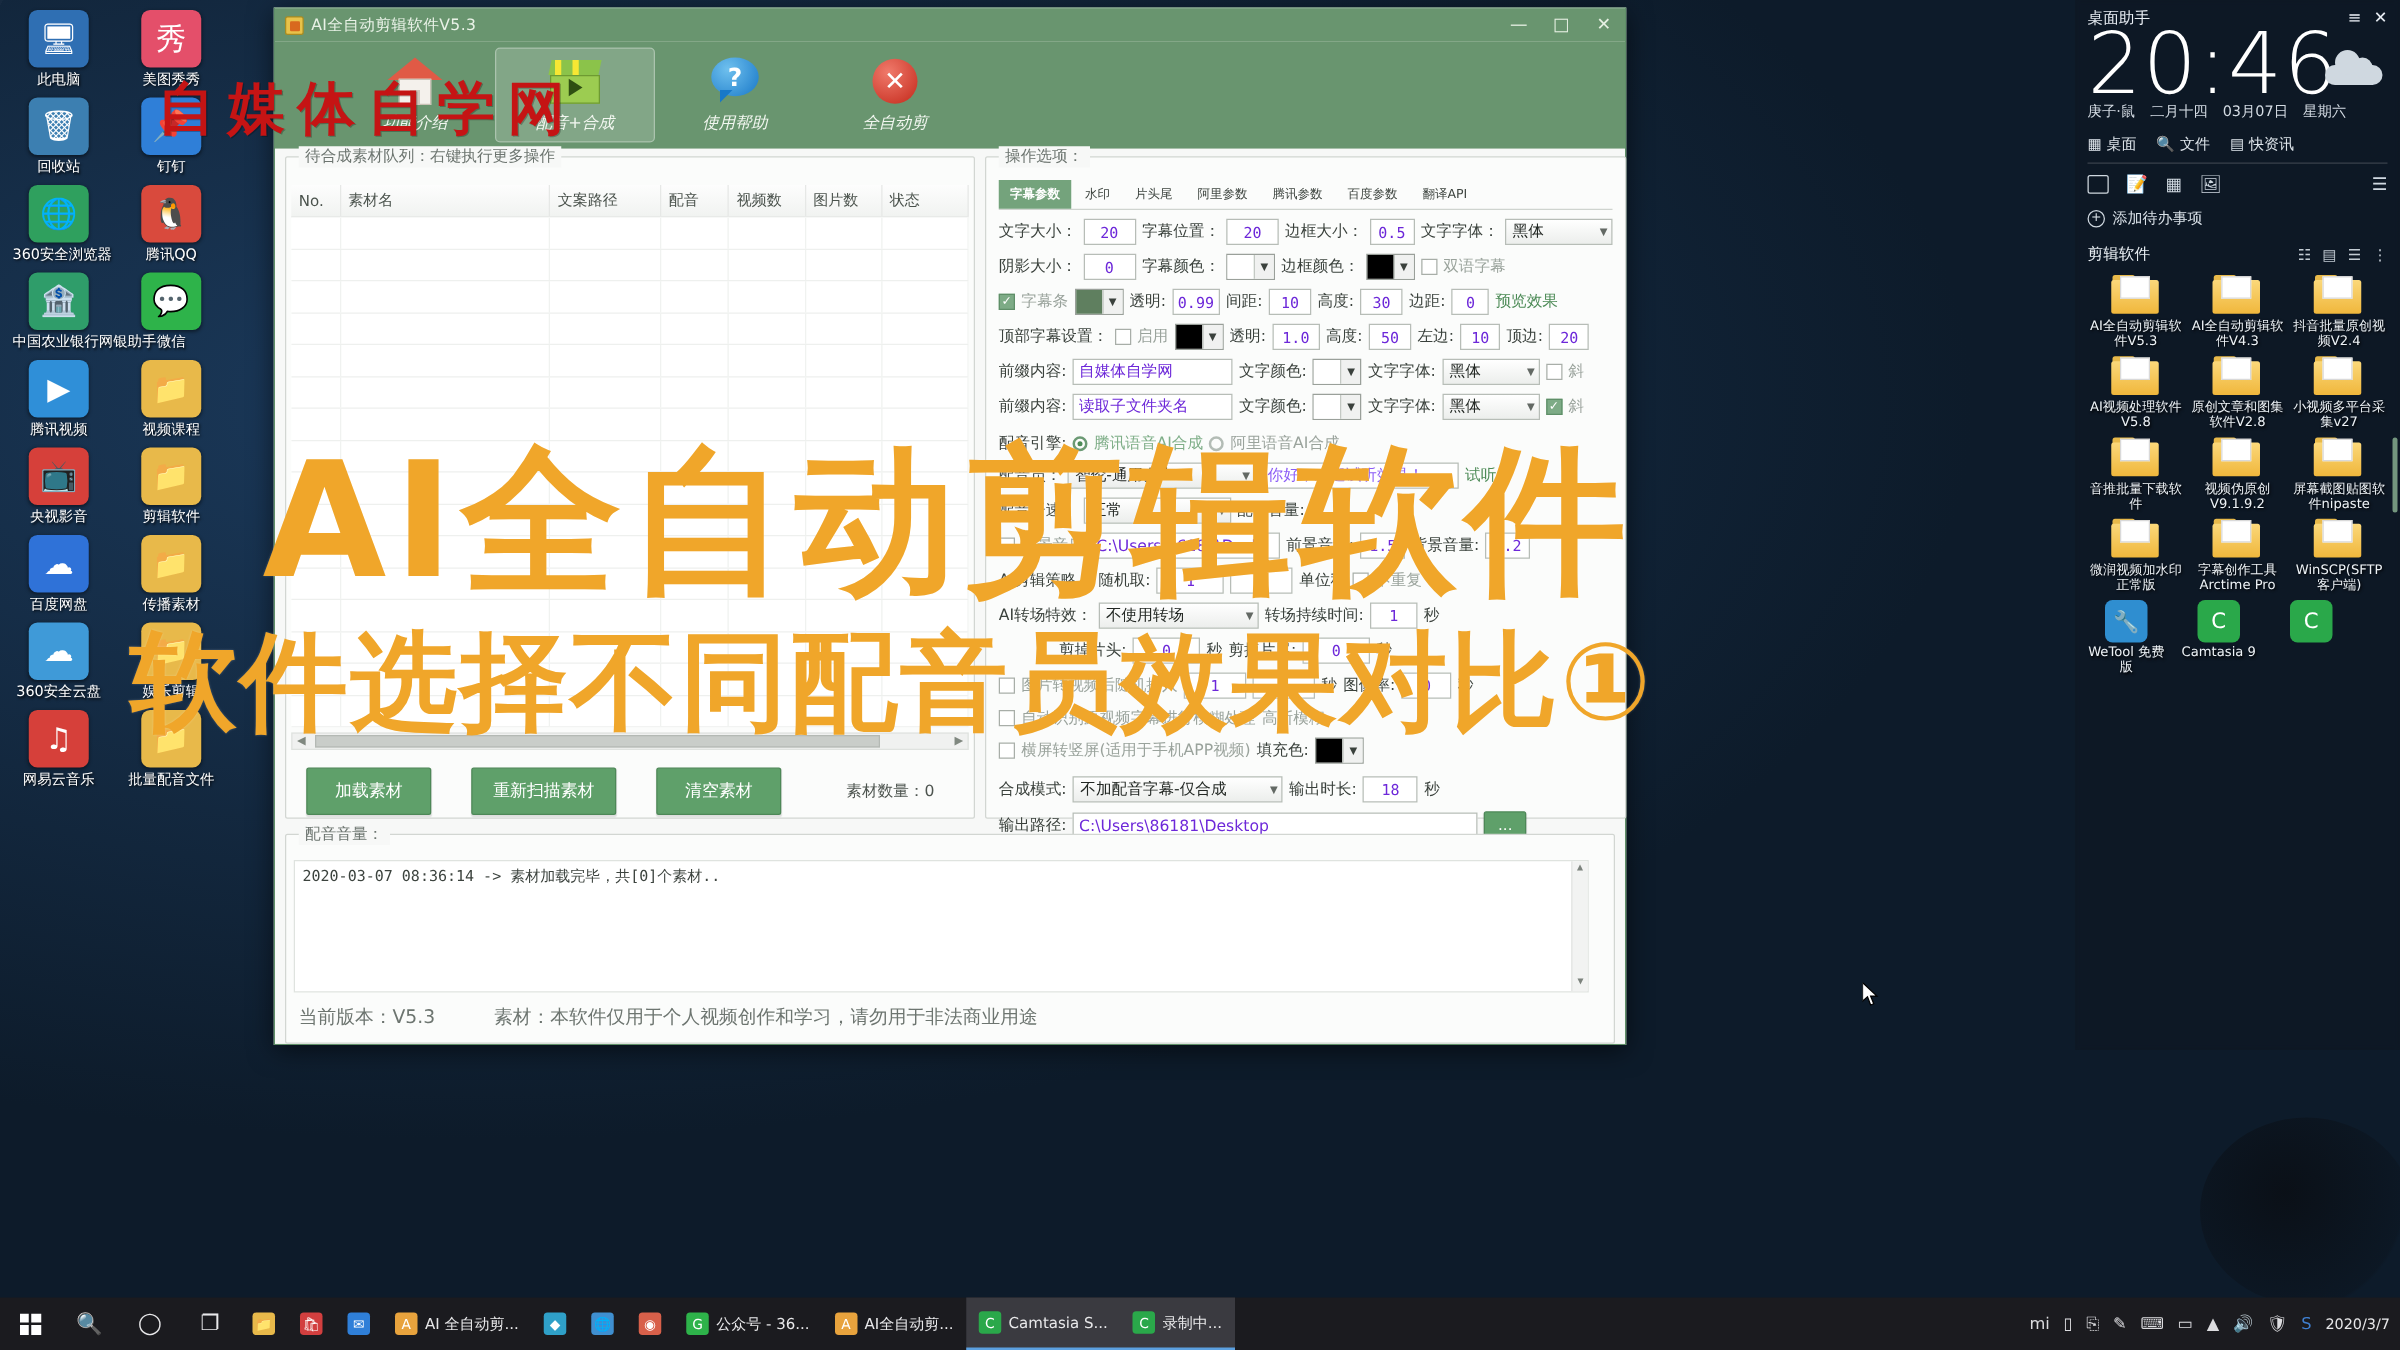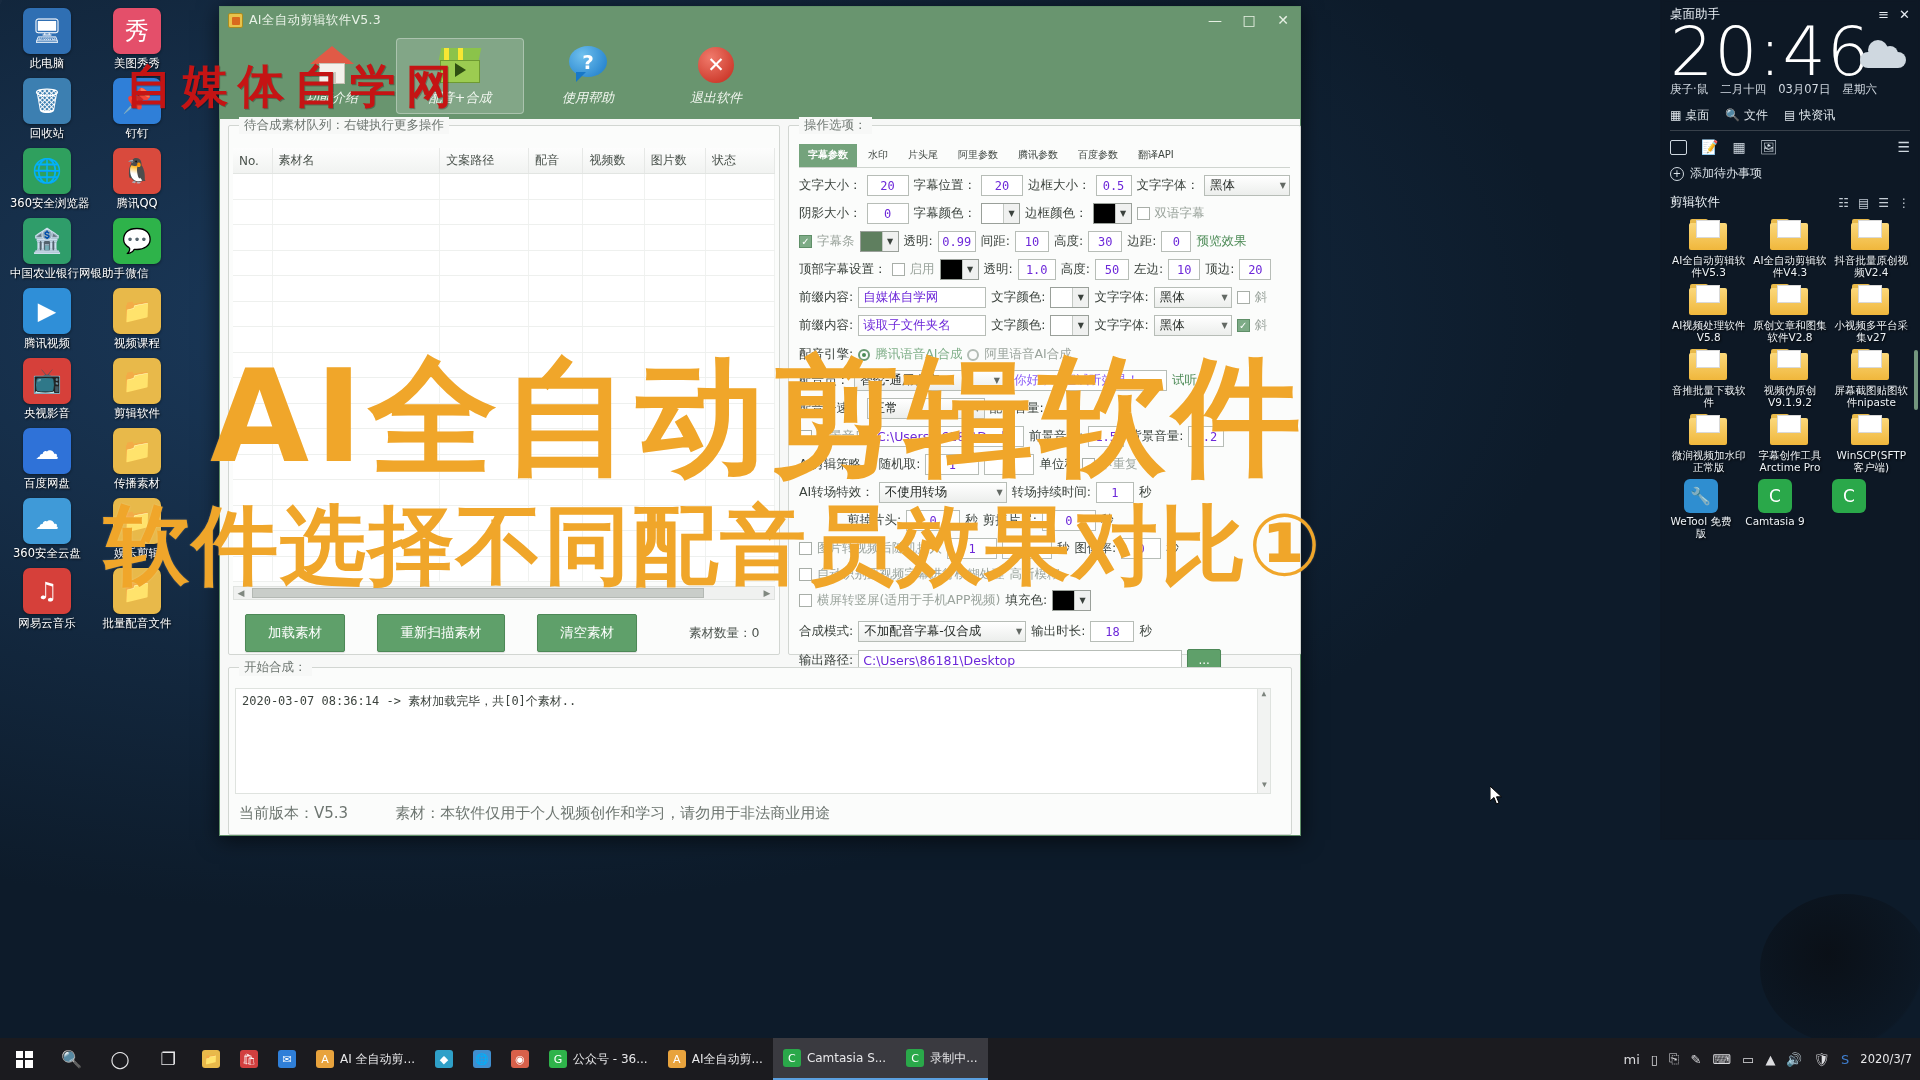--- a/index.html
+++ b/index.html
@@ -364,21 +364,21 @@
       </div>
       <div class="rb-lbl">使用帮助</div>
     </div>
     <div class="rb-item">
       <div class="rb-ico">
         <div class="xc">
             <div class="c"></div>
             <div class="x">✕</div>
           </div>
       </div>
-      <div class="rb-lbl">退出软件</div>
+      <div class="rb-lbl">全自动剪</div>
     </div>
   </div>
 
   <div id="client">
     <div class="row-main">
 
       <div class="groupbox" id="queue-panel">
         <div class="gb-title">待合成素材队列：右键执行更多操作</div>
         <div id="queue-head">
             <div class="col" style="width: 40px;">No.</div>
@@ -535,21 +535,21 @@
               <div class="cell" style="width: 70px;"></div>
             </div>
           </div>
         <div id="hscroll">
           <div class="arrow">◀</div>
           <div class="thumb" style="width:452px;margin-left:4px;"></div>
           <div class="arrow" style="margin-left:auto;">▶</div>
         </div>
         <div id="btnrow">
           <div class="gbtn">加载素材</div>
-          <div class="gbtn" style="width:128px;">重新扫描素材</div>
+          <div class="gbtn" style="width:116px;">重新扫描素材</div>
           <div class="gbtn">清空素材</div>
           <div id="matcount">素材数量：0</div>
         </div>
       </div>
 
       <div class="groupbox" id="opts-panel">
         <div class="gb-title">操作选项：</div>
         <div id="opt-inner">
           <div id="tabs">
               <div class="tab active">字幕参数</div>
@@ -792,21 +792,21 @@
               <span class="pico">■</span>
               <span>停止合成</span>
             </div>
           </div>
 
         </div>
       </div>
     </div>
 
     <div class="groupbox" id="log-panel">
-      <div class="gb-title">开始合成：</div>
+      <div class="gb-title">配音音量：</div>
       <div id="log-body">
         <div>2020-03-07 08:36:14 -&gt; 素材加载完毕，共[0]个素材..</div>
         <div id="log-scroll">
           <div class="ar">▲</div>
           <div class="ar" style="position:absolute;bottom:0;width:13px;">▼</div>
         </div>
       </div>
       <div id="statusbar">
         <span>当前版本：V5.3</span>
         <span>素材：本软件仅用于个人视频创作和学习，请勿用于非法商业用途</span>

